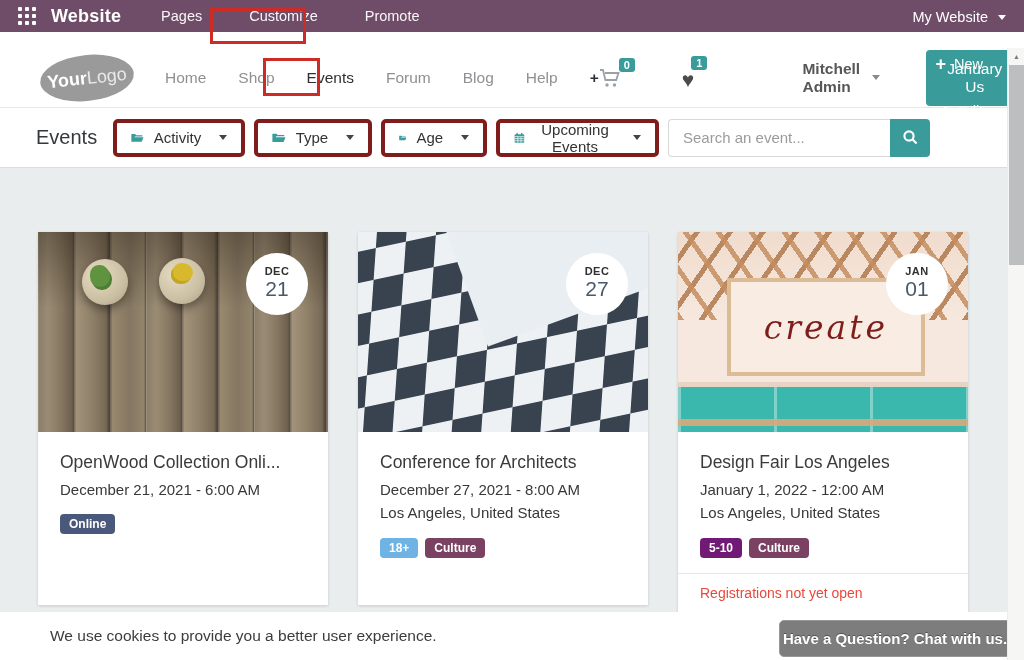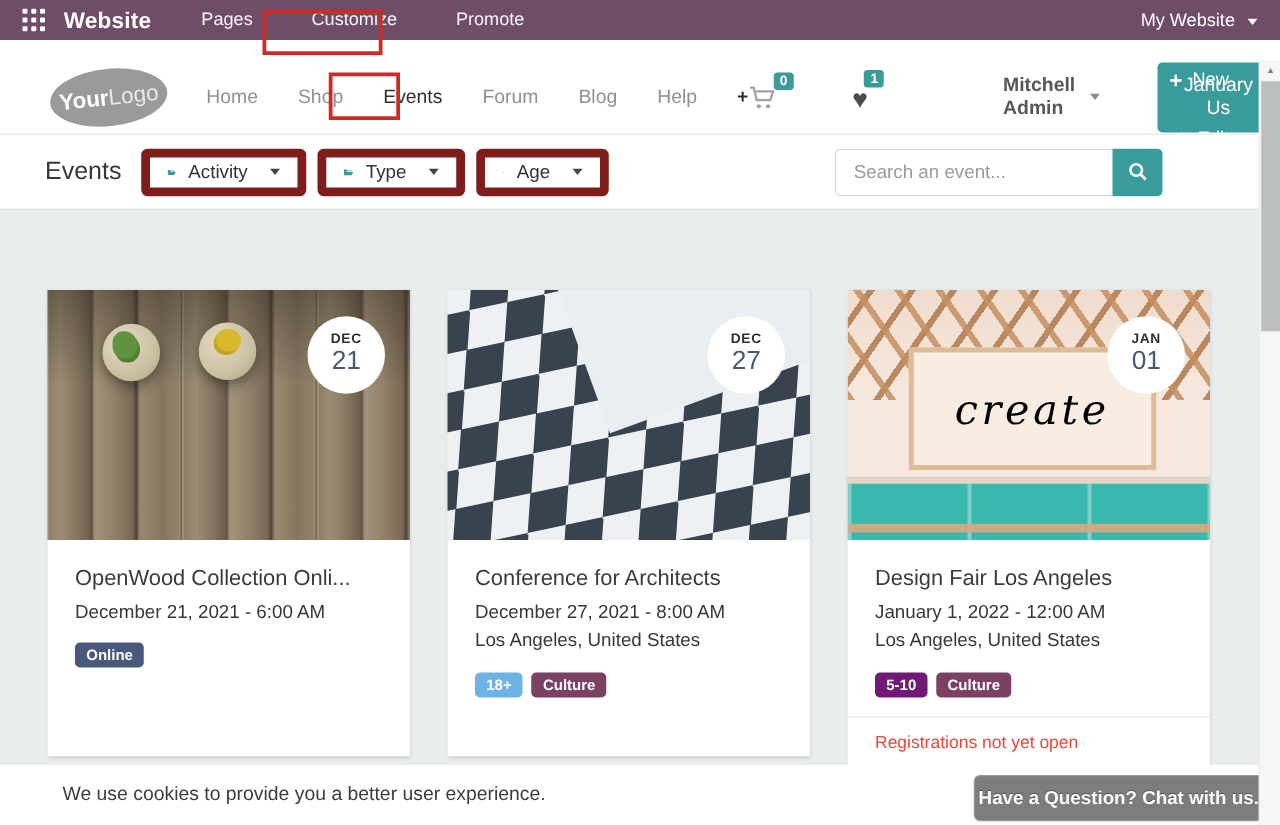--- a/index.html
+++ b/index.html
@@ -45,21 +45,21 @@
   .user-wrap { margin-left:92px; display:flex; align-items:center; gap:10px;
     font-size:15.5px; font-weight:bold; color:#575757; cursor:pointer; }
   .user-wrap .caret { color:#8a8a8a; }
   .contact-btn { margin-left:46px; background:#3A9B9B; border:none; color:#fff; font-size:15.5px;
     padding:10px 21px; border-radius:4px; cursor:pointer; font-family:inherit; }
 
   
   .filter-bar { position:absolute; top:108px; left:0; width:1024px; height:60px; background:#fff;
     border-bottom:1px solid #dcdcdc; display:flex; align-items:center; padding:0 36px; gap:9px; z-index:10; }
   .fb-title { font-size:20px; color:#34373b; margin-right:7px; }
-  .fb-btn { display:inline-flex; align-items:center; gap:10px; background:#fff; border:7px solid #7f1d1d;
+  .fb-btn { display:inline-flex; align-items:center; gap:10px; background:#fff; border:4px solid #7f1d1d;
     border-radius:5px; height:38px; padding:0 14px; font-size:15px; color:#333; cursor:pointer;
     font-family:inherit; justify-content:space-between; }
   .fb-btn .caret { color:#444; margin-left:8px; }
   .fb-activity { width:132px; } .fb-type { width:118px; } .fb-age { width:106px; } .fb-date { width:202px; }
   .search-group { margin-left:auto; margin-right:58px; display:flex; }
   .search-input { width:222px; height:38px; border:1px solid #d8d8d8; border-right:none;
     border-radius:4px 0 0 4px; padding:0 14px; font-size:15px; color:#333; font-family:inherit; outline:none; }
   .search-input::placeholder { color:#9b9b9b; }
   .search-btn { width:40px; height:38px; background:#3A9B9B; border:none; border-radius:0 4px 4px 0;
     cursor:pointer; display:flex; align-items:center; justify-content:center; }
@@ -109,21 +109,21 @@
   
   .img-create { background:#f6e8de; }
   .lattice { position:absolute; top:0; left:0; right:0; height:44%;
     background:
       repeating-linear-gradient(55deg, rgba(197,142,96,.85) 0 5px, transparent 5px 27px),
       repeating-linear-gradient(-55deg, rgba(176,120,76,.85) 0 5px, transparent 5px 27px),
       linear-gradient(#f0dccd,#f6e8de); }
   .create-panel { position:absolute; left:17%; right:15%; top:23%; height:49%;
     background:#f9ede3; border:4px solid #dcbb97; display:flex; align-items:center; justify-content:center; }
   .create-word { font-family:"DejaVu Serif", serif; font-style:italic; font-size:33px;
-    color:#000000; letter-spacing:3px; }
+    color:#7f1d1d; letter-spacing:3px; }
   .teal-band { position:absolute; bottom:0; left:0; right:0; height:25%; background:#3BB8AE;
     border-top:5px solid #e8d4c4;
     background-image:linear-gradient(90deg, rgba(255,255,255,.35) 0 3px, transparent 3px 96px);
     background-size:96px 100%; }
   .rail { position:absolute; bottom:6px; left:0; right:0; height:7px; background:#d9a87c; opacity:.9; }
 
   
   .cookie-bar { position:absolute; top:612px; left:0; width:1024px; height:48px; background:#fff;
     z-index:40; display:flex; align-items:center; }
   .cookie-msg { margin-left:50px; font-size:15.5px; color:#3c3c3c; }
@@ -258,20 +258,36 @@
 
   <button class="fb-btn fb-age">
     <svg width="17" height="14" viewBox="0 0 17 14" fill="#3A9B9B">
       <path d="M0.5 1.5h5l1.6 1.8h8.4v1.6H5.3L3.2 12H1.2a.7.7 0 0 1-.7-.7z"></path>
       <path d="M4.4 6H17l-2.4 6H2z"></path>
     </svg>
     <span>Age</span>
     <span class="caret"></span>
   </button>
 
+  <button class="fb-btn fb-date">
+    <svg width="16" height="16" viewBox="0 0 16 16">
+      <rect x="1" y="2.5" width="14" height="12.5" rx="1.5" fill="#3A9B9B"></rect>
+      <rect x="3.6" y="0.5" width="2" height="3.4" fill="#3A9B9B"></rect>
+      <rect x="10.4" y="0.5" width="2" height="3.4" fill="#3A9B9B"></rect>
+      <g stroke="#fff" stroke-width="1">
+        <line x1="1" y1="6" x2="15" y2="6"></line>
+        <line x1="5.6" y1="6" x2="5.6" y2="15"></line>
+          <line x1="10.3" y1="6" x2="10.3" y2="15"></line>
+        <line x1="1" y1="9" x2="15" y2="9"></line>
+          <line x1="1" y1="12" x2="15" y2="12"></line>
+      </g>
+    </svg>
+    <span>Upcoming Events</span>
+    <span class="caret"></span>
+  </button>
 
   <div class="search-group">
     <input class="search-input" type="text" placeholder="Search an event..." style="">
     <button class="search-btn">
       <svg width="17" height="17" viewBox="0 0 17 17">
         <circle cx="7" cy="7" r="4.6" fill="none" stroke="#fff" stroke-width="2.1"></circle>
         <line x1="10.6" y1="10.6" x2="14.6" y2="14.6" stroke="#fff" stroke-width="2.1"></line>
       </svg>
     </button>
   </div>

